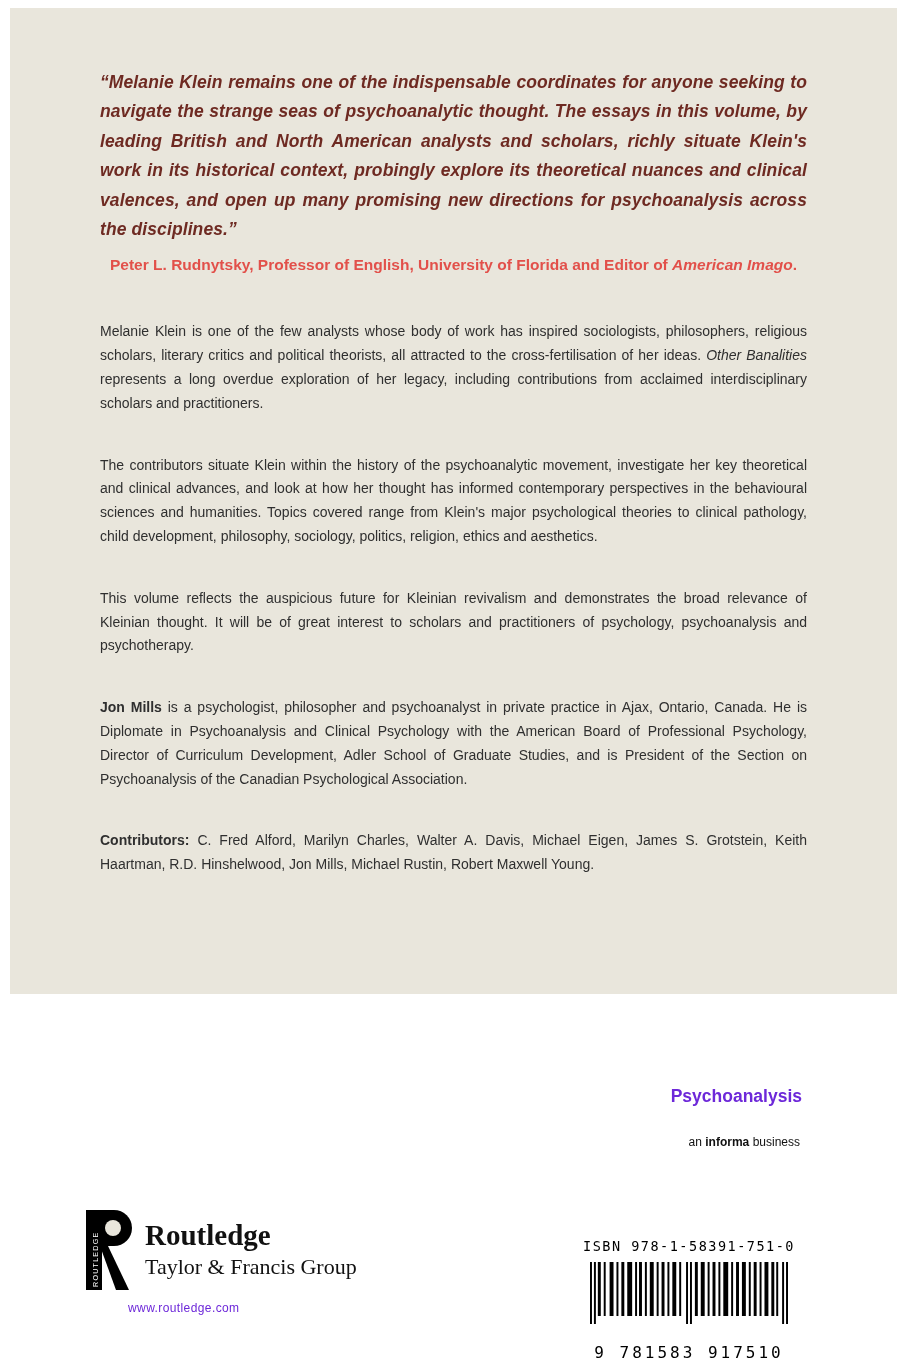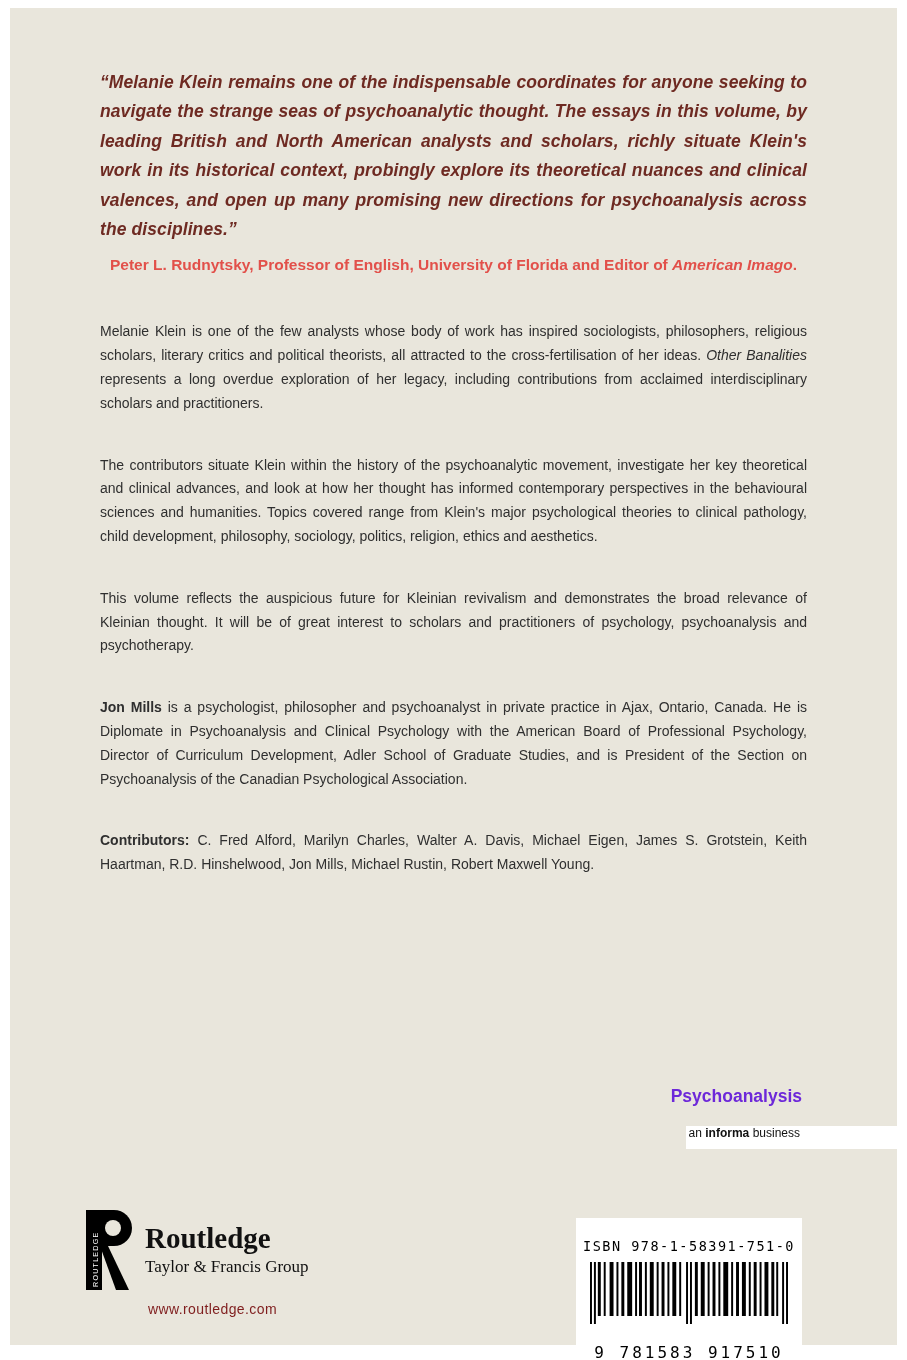--- a/index.html
+++ b/index.html
@@ -5,21 +5,21 @@
   html,body { margin:0; padding:0; }
   body {
     width:907px; height:1360px;
     background:#ffffff;
     position:relative;
     font-family:"Liberation Sans", sans-serif;
     color:#2e2e2e;
   }
   .cover {
     position:absolute; left:10px; top:8px;
-    width:887px; height:1337px;
+    width:887px; height:986px;
     background:#e9e6dc;
     box-sizing:border-box;
     padding:60px 90px 0 90px;
   }
   
   .quote {
     font-size:17.5px; line-height:1.68;
     font-weight:bold; font-style:italic;
     color:#6e2a22;
     text-align:justify;
@@ -45,21 +45,21 @@
   
   .category {
     position:absolute; top:1078px; right:95px;
     font-size:17.5px; font-weight:bold;
     color:#6d28d9;
   }
   
   .informa-strip {
     position:absolute; top:1118px; left:676px; right:0;
     height:23px; background:#ffffff;
-    display:flex; align-items:flex-start; justify-content:flex-end;
+    display:flex; align-items:flex-end; justify-content:flex-end;
     box-sizing:border-box; padding-right:97px;
     font-size:12px; color:#111;
     white-space:pre;
   }
   .informa-strip b { font-weight:bold; }
   
   .barcode-box {
     position:absolute; left:566px; top:1210px;
     width:226px; height:155px;
     background:#ffffff;
@@ -81,25 +81,25 @@
   .publisher { position:absolute; left:76px; top:1202px; }
   .pub-top { display:flex; align-items:center; gap:11px; }
   .r-logo { width:48px; height:80px; flex:0 0 auto; }
   .pub-name {
     font-family:"Liberation Serif", serif;
     font-size:29px; font-weight:bold; color:#111;
     line-height:1.1;
   }
   .pub-group {
     font-family:"Liberation Serif", serif;
-    font-size:17px; color:#111; margin-top:3px;
+    font-size:22px; color:#111; margin-top:3px;
   }
   .pub-url {
-    margin-top:11px; margin-left:62px;
-    font-size:14px; letter-spacing:0.4px; color:#7f1d1d;
+    margin-top:11px; margin-left:42px;
+    font-size:12px; letter-spacing:0.4px; color:#6d28d9;
   }
 </style>
 </head>
 <body>
 
 <div class="cover">
 
   <p class="quote">“Melanie Klein remains one of the indispensable coordinates for anyone seeking to navigate the strange seas of psychoanalytic thought. The essays in this volume, by leading British and North American analysts and scholars, richly situate Klein's work in its historical context, probingly explore its theoretical nuances and clinical valences, and open up many promising new directions for psychoanalysis across the disciplines.”</p>
 
   <p class="attribution"><span>Peter L. Rudnytsky, Professor of English, University of Florida and Editor of </span><em>American Imago</em><span>.</span></p>

